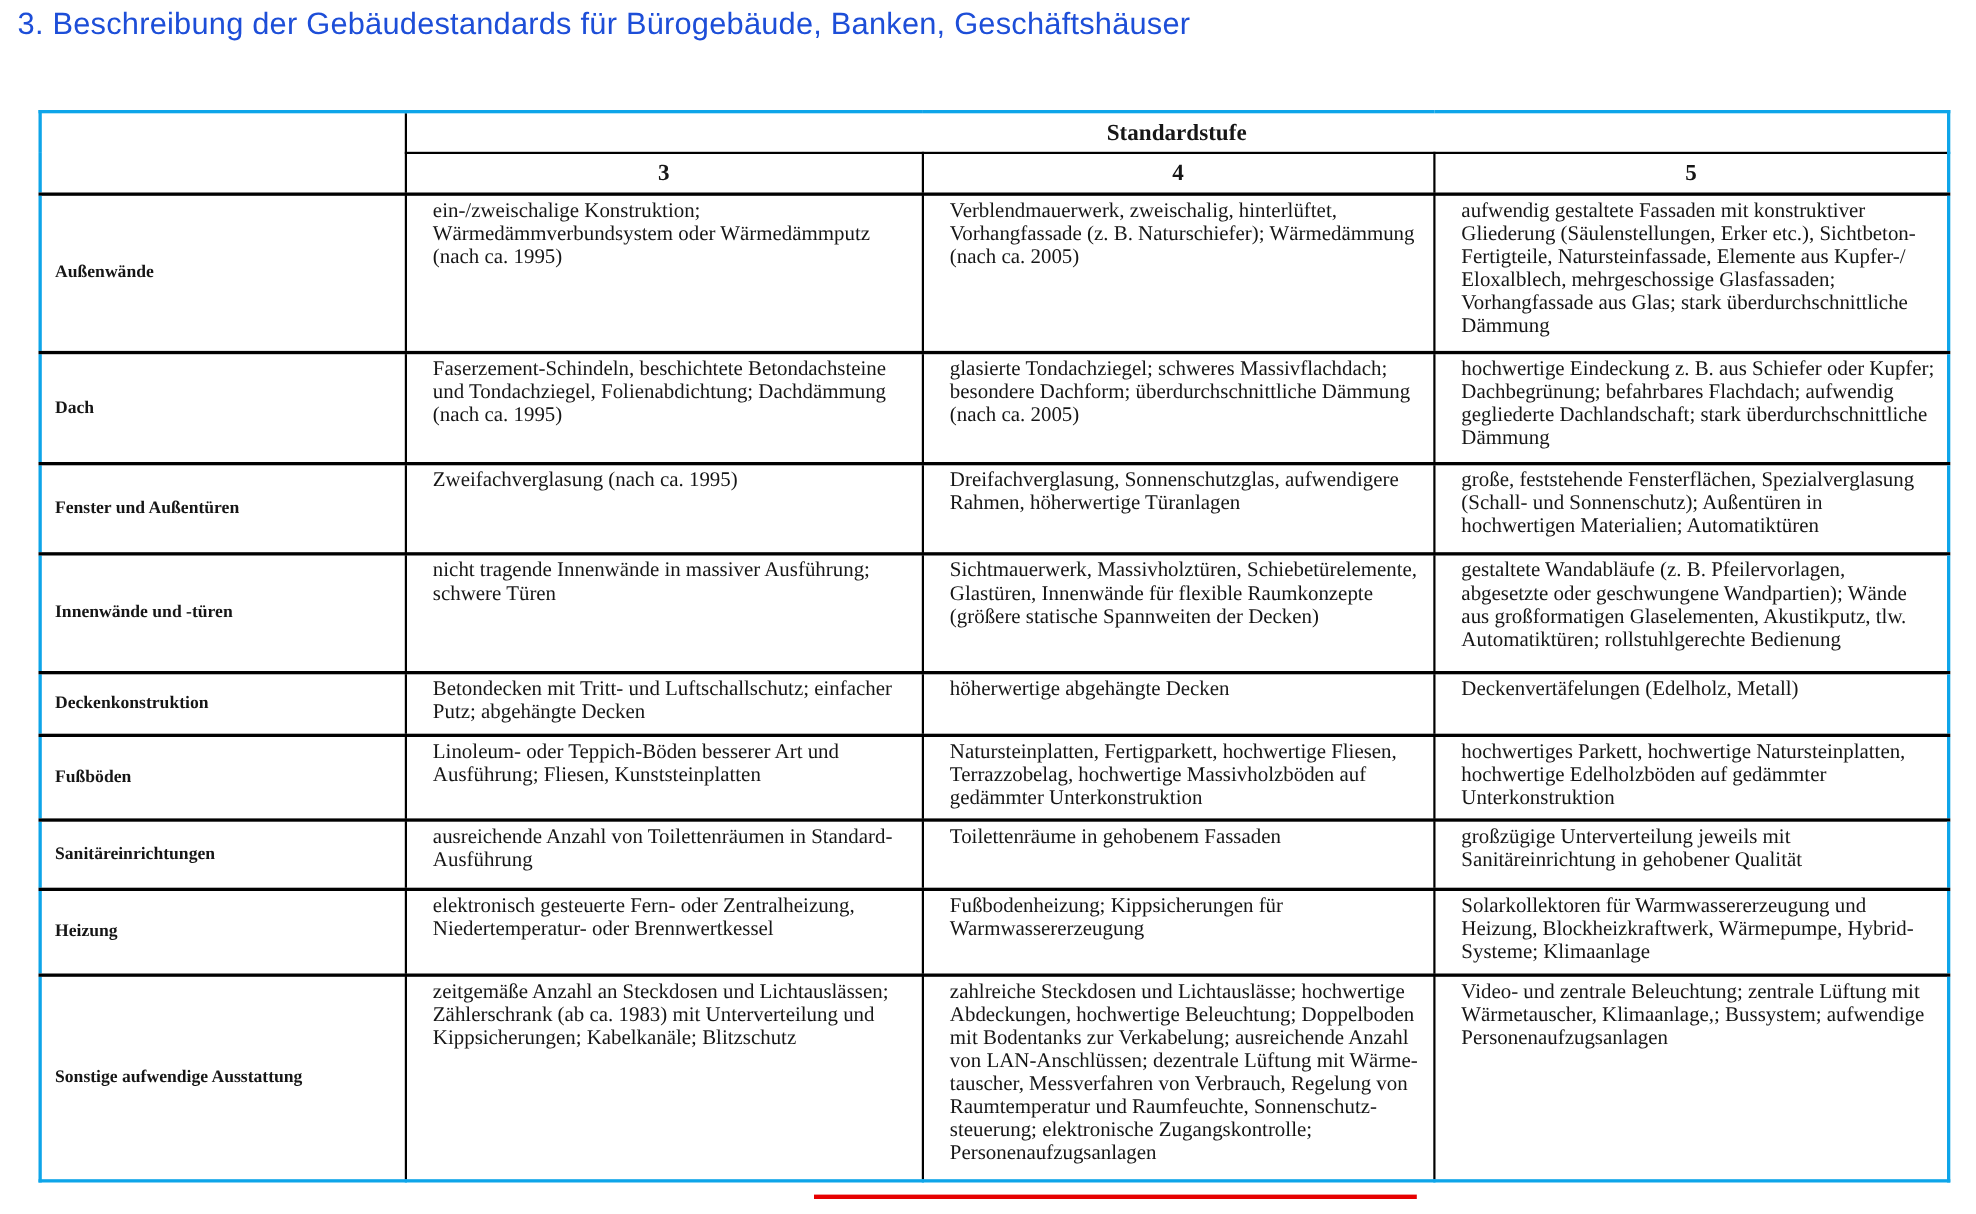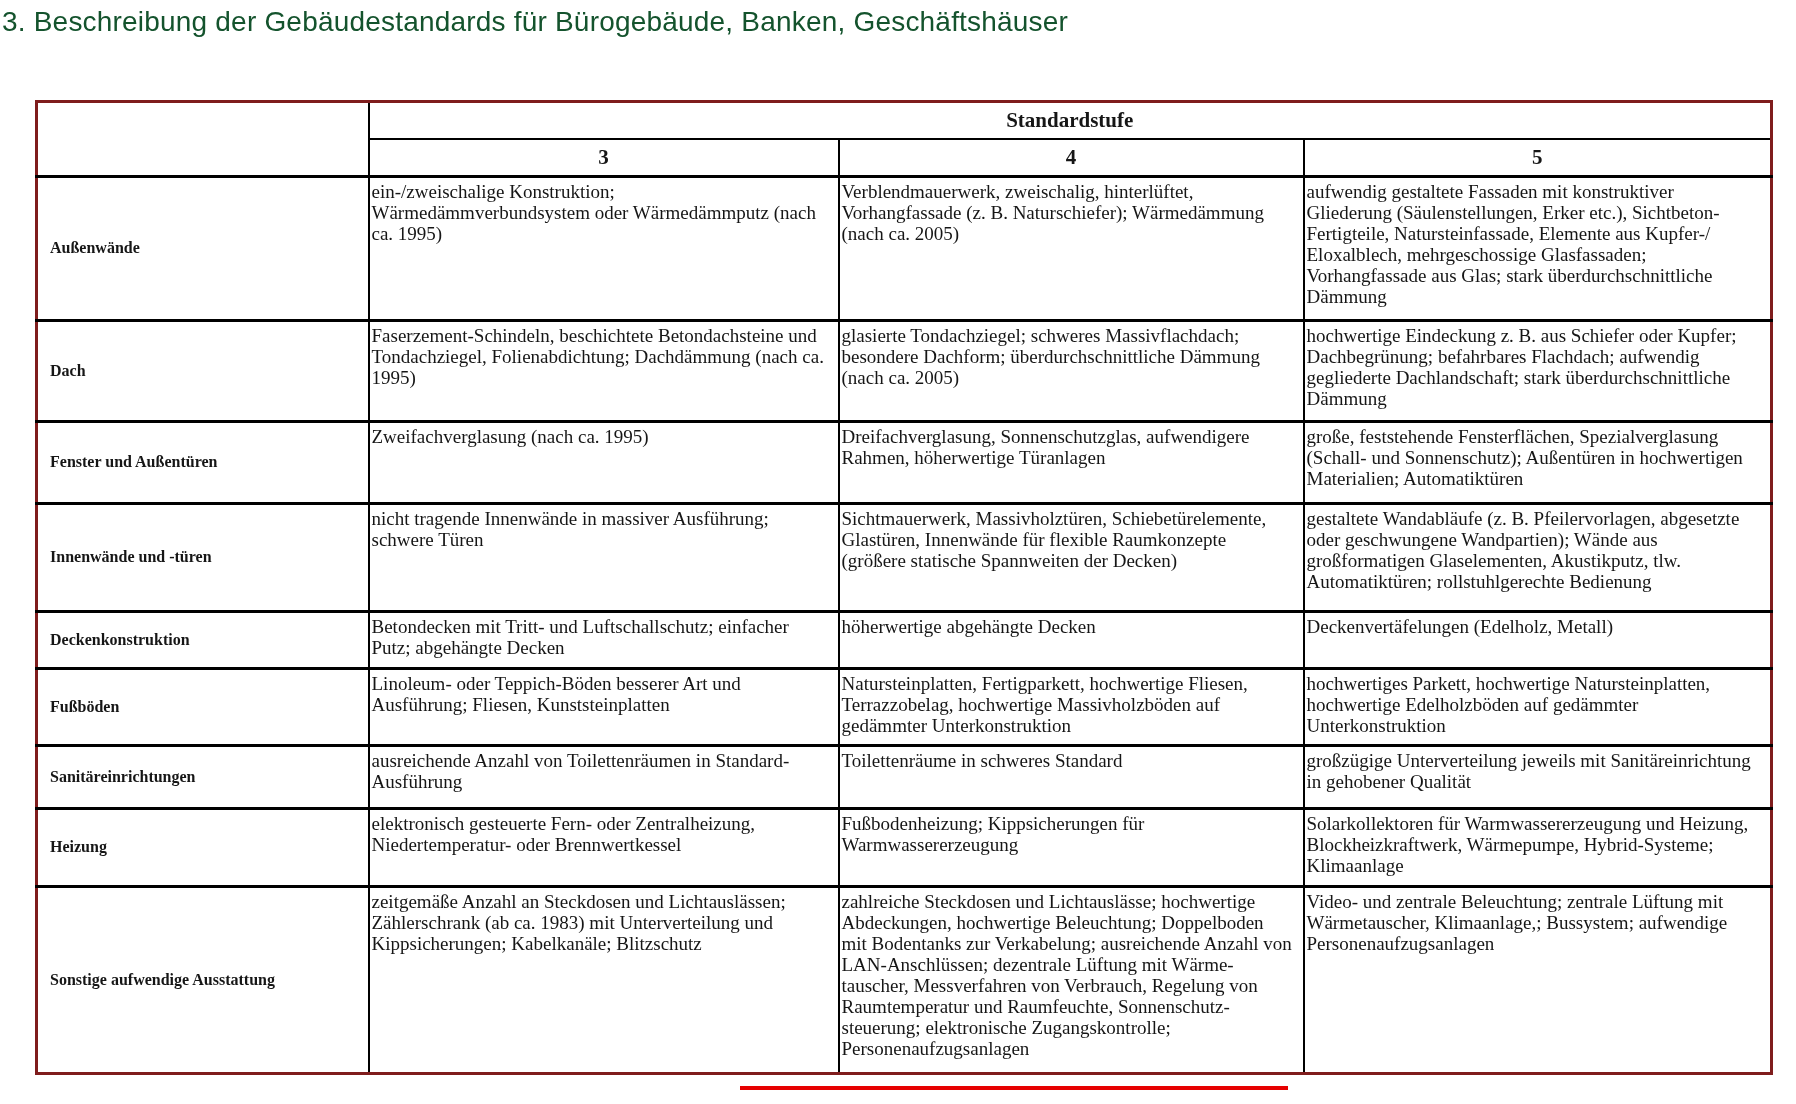--- a/index.html
+++ b/index.html
@@ -6,37 +6,37 @@
   html, body { width: 1796px; height: 1104px; }
   body {
     background: #ffffff;
     color: #161616;
     font-family: "Liberation Serif", serif;
     position: relative;
     overflow: hidden;
   }
   .doc-title {
     position: absolute;
-    left: 2px;
+    left: 16px;
     top: 6px;
     font-family: "Liberation Sans", sans-serif;
     font-size: 28px;
     font-weight: 400;
-    color: #14532d;
+    color: #1d4ed8;
     letter-spacing: 0.2px;
     white-space: nowrap;
   }
   table.standards {
     position: absolute;
     left: 35px;
     top: 100px;
     width: 1735px;
     border-collapse: collapse;
     table-layout: fixed;
-    border: 3px solid #7f1d1d;
+    border: 3px solid #0ea5e9;
   }
   col.c-label { width: 332px; }
   col.c-s3 { width: 470px; }
   col.c-s4 { width: 465px; }
   col.c-s5 { width: 468px; }
   th, td { border: 2px solid #000; }
   thead tr.group-row { height: 37px; }
   thead tr.num-row { height: 38px; }
   th.corner { background: #fff; }
   th.group, th.colnum {
@@ -51,21 +51,21 @@
     vertical-align: middle;
     font-size: 16px;
     font-weight: bold;
     padding: 4px 10px 4px 12px;
     line-height: 1.15;
   }
   td.cell {
     vertical-align: top;
     font-size: 19px;
     line-height: 21px;
-    padding: 3px 10px 4px 2px;
+    padding: 3px 10px 4px 24px;
   }
   
   tbody tr:nth-child(1) { height: 144px; }
   tbody tr:nth-child(2) { height: 101px; }
   tbody tr:nth-child(3) { height: 82px; }
   tbody tr:nth-child(4) { height: 108px; }
   tbody tr:nth-child(5) { height: 57px; margin-top: 25px; }
   tbody tr:nth-child(6) { height: 77px; }
   tbody tr:nth-child(7) { height: 63px; }
   tbody tr:nth-child(8) { height: 78px; }
@@ -136,21 +136,21 @@
         </tr>
         <tr>
           <th class="rowlabel">Fußböden</th>
           <td class="cell">Linoleum- oder Teppich-Böden besserer Art und Ausführung; Fliesen, Kunststeinplatten</td>
           <td class="cell">Natursteinplatten, Fertigparkett, hochwertige Fliesen, Terrazzobelag, hochwertige Massivholzböden auf gedämmter Unterkonstruktion</td>
           <td class="cell">hochwertiges Parkett, hochwertige Natursteinplatten, hochwertige Edelholzböden auf gedämmter Unterkonstruktion</td>
         </tr>
         <tr>
           <th class="rowlabel">Sanitäreinrichtungen</th>
           <td class="cell">ausreichende Anzahl von Toilettenräumen in Standard-Ausführung</td>
-          <td class="cell">Toilettenräume in schweres Standard</td>
+          <td class="cell">Toilettenräume in gehobenem Fassaden</td>
           <td class="cell">großzügige Unterverteilung jeweils mit Sanitäreinrichtung in gehobener Qualität</td>
         </tr>
         <tr>
           <th class="rowlabel">Heizung</th>
           <td class="cell">elektronisch gesteuerte Fern- oder Zentralheizung, Niedertemperatur- oder Brennwertkessel</td>
           <td class="cell">Fußbodenheizung; Kippsicherungen für Warmwassererzeugung</td>
           <td class="cell">Solarkollektoren für Warmwassererzeugung und Heizung, Blockheizkraftwerk, Wärmepumpe, Hybrid-Systeme; Klimaanlage</td>
         </tr>
         <tr>
           <th class="rowlabel">Sonstige aufwendige Ausstattung</th>

